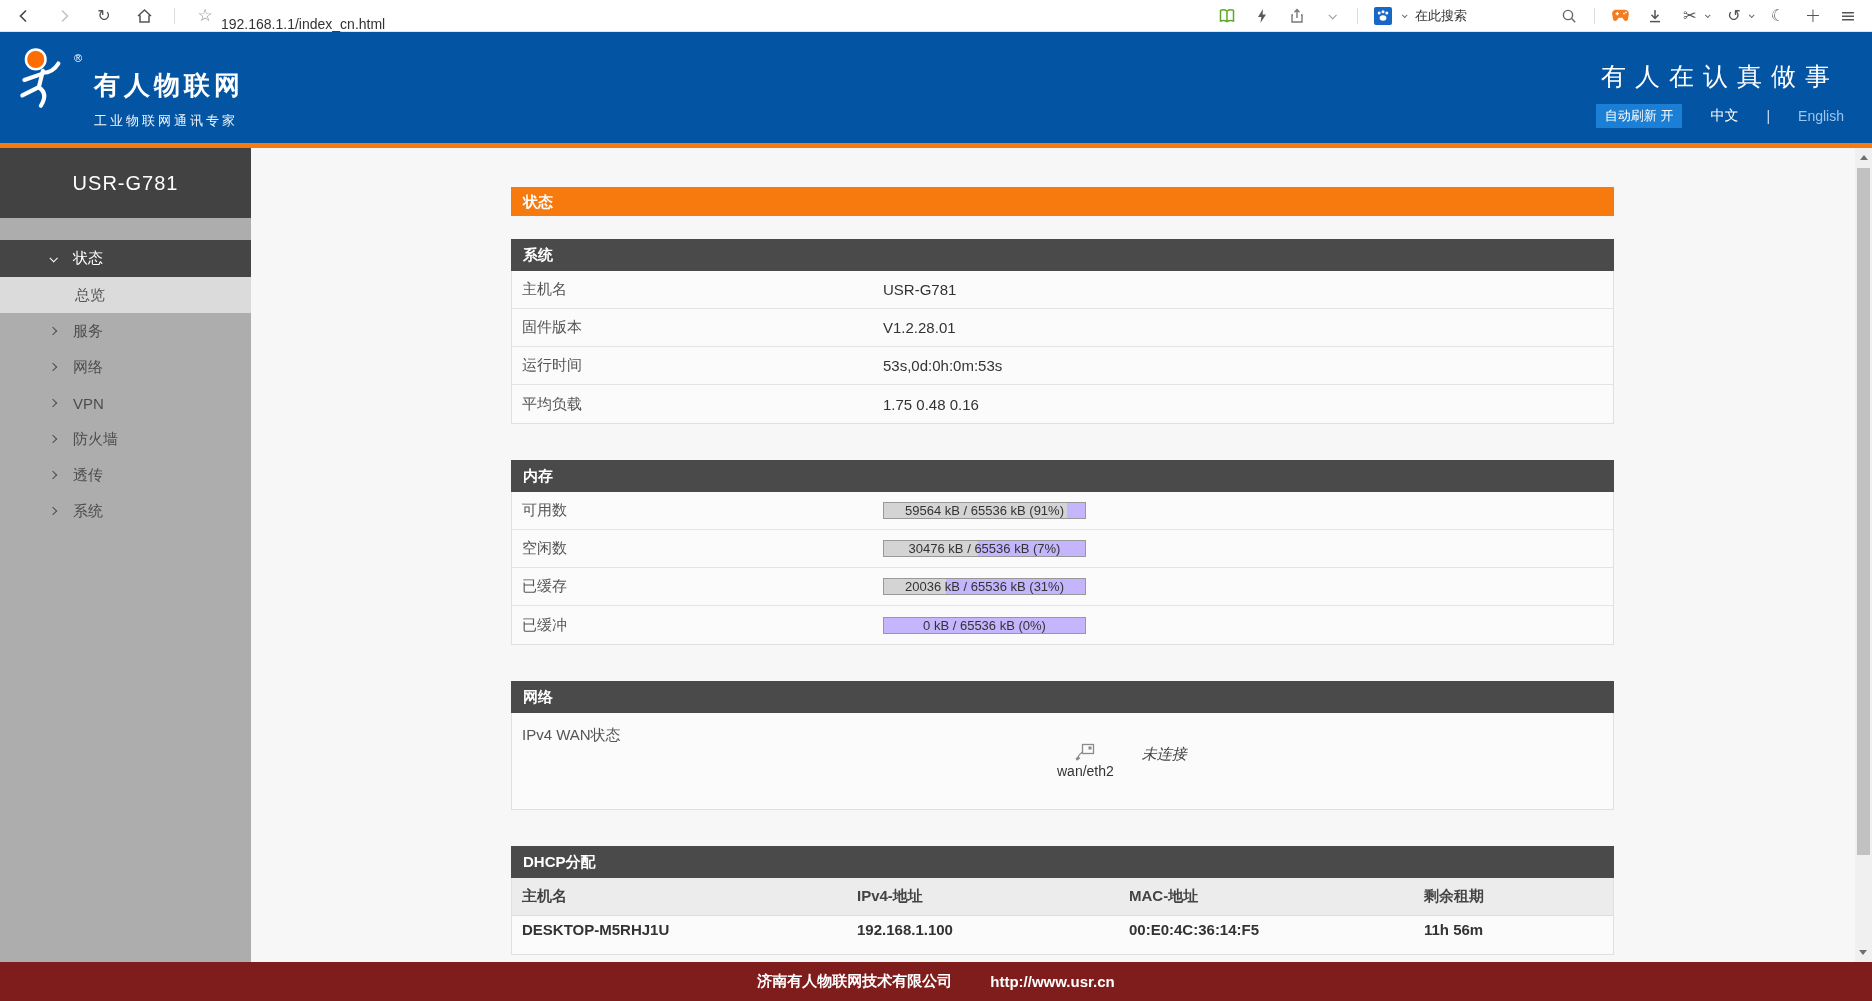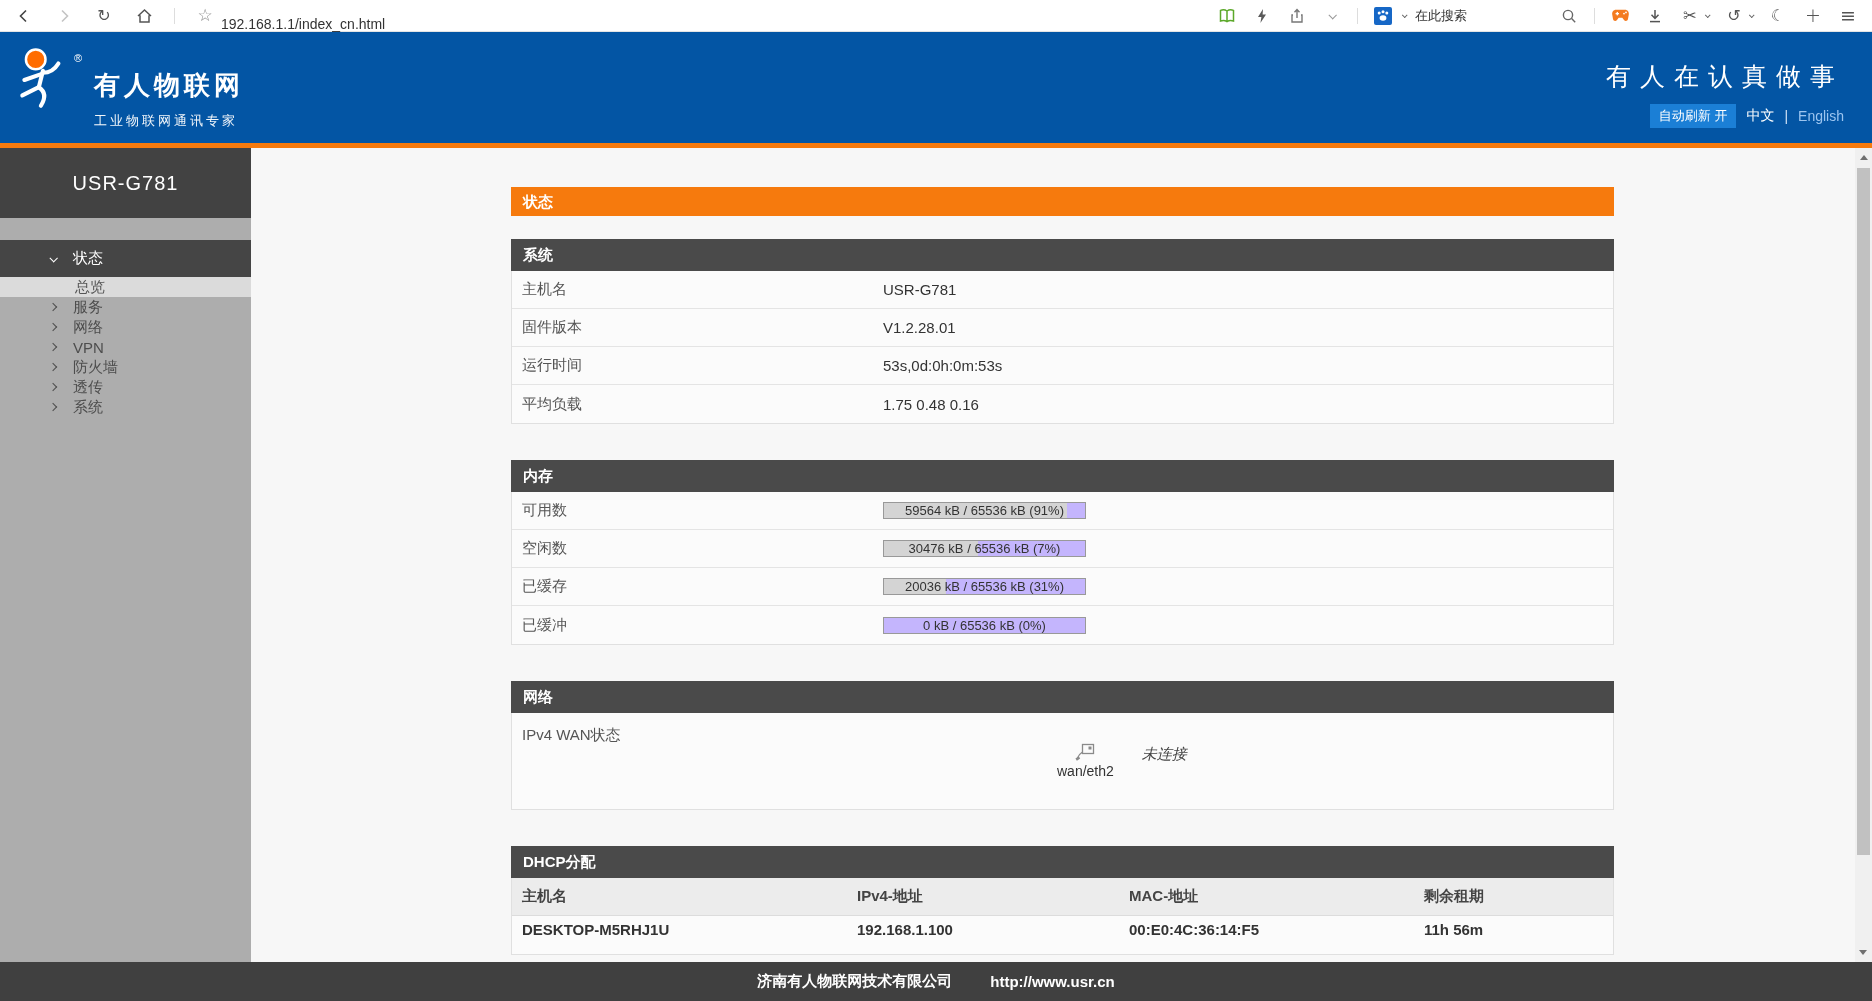--- a/index.html
+++ b/index.html
@@ -25,33 +25,33 @@
 
   
   .masthead { position:absolute; top:32px; left:0; right:0; height:111px; background:#0355a4; z-index:20; }
   .brand { position:absolute; left:12px; top:14px; display:flex; align-items:flex-start; color:#fff; }
   .brand-txt { margin-left:16px; margin-top:22px; }
   .brand-title { font-size:26px; font-weight:bold; letter-spacing:4px; }
   .brand-sub { font-size:13px; margin-top:9px; letter-spacing:3px; opacity:.95; }
   .reg { position:absolute; left:62px; top:6px; font-size:11px; color:#fff; }
   .head-right { position:absolute; right:28px; top:28px; text-align:center; color:#fff; }
   .slogan { font-size:25px; letter-spacing:9px; white-space:nowrap; }
-  .lang-row { margin-top:11px; display:flex; justify-content:flex-end; align-items:center; gap:10px; font-size:14px; }
+  .lang-row { margin-top:11px; display:flex; justify-content:flex-end; align-items:center; gap:28px; font-size:14px; }
   .autorefresh { background:#1b7fd6; color:#fff; font-size:13px; padding:3px 9px; cursor:pointer; }
   .lang-cn { color:#fff; cursor:pointer; }
   .lang-sep { color:#cfe2f5; }
   .lang-en { color:#9cc5f0; cursor:pointer; }
   .orange-strip { position:absolute; top:143px; left:0; right:0; height:5px; background:#f67a0d; z-index:20; }
 
   
   .sidebar { position:absolute; top:148px; left:0; width:251px; bottom:0; background:#adadad; z-index:5; }
   .device { height:70px; background:#424242; color:#fff; font-size:20px; letter-spacing:1px;
             display:flex; align-items:center; justify-content:center; }
   nav { display:block; margin-top:22px; }
-  .mi { display:flex; align-items:center; height:20px; padding-left:50px; gap:17px;
+  .mi { display:flex; align-items:center; height:36px; padding-left:50px; gap:17px;
         font-size:15px; color:#4d4d4d; cursor:pointer; }
   .mi .cv { border-color:#4d4d4d; }
   .mi-head { background:#454545; color:#fff; height:37px; }
   .mi-head .cv { border-color:#fff; }
   .mi-child { background:#dbdbdb; color:#555; padding-left:75px; }
   .cv-right { transform:rotate(-45deg); }
 
   
   .content { position:absolute; top:148px; left:251px; right:17px; bottom:0; overflow:hidden; }
   .banner { margin:39px 0 23px 260px; width:1103px; height:29px; line-height:29px;
@@ -85,21 +85,21 @@
 
   
   .scrollbar { position:absolute; right:0; top:148px; width:17px; height:814px; background:#f0f0f0; z-index:6; }
   .sb-up { width:0; height:0; border-left:4px solid transparent; border-right:4px solid transparent;
            border-bottom:5px solid #6f6f6f; margin:7px auto 0; }
   .sb-thumb { position:absolute; top:20px; left:2px; width:13px; height:687px; background:#c1c1c1; }
   .sb-down { position:absolute; bottom:7px; left:4px; width:0; height:0;
              border-left:4px solid transparent; border-right:4px solid transparent; border-top:5px solid #6f6f6f; }
 
   
-  .footer { position:absolute; left:0; right:0; bottom:0; height:39px; background:#404040; z-index:15;
+  .footer { position:absolute; left:0; right:0; bottom:0; height:39px; background:#7f1d1d; z-index:15;
             display:flex; align-items:center; justify-content:center; gap:38px;
             color:#fff; font-weight:bold; font-size:15px; }
   .footer a { color:#fff; text-decoration:none; cursor:pointer; }
 </style>
 </head>
 <body>
 
 <div class="screen">
 
   <header class="browser">

